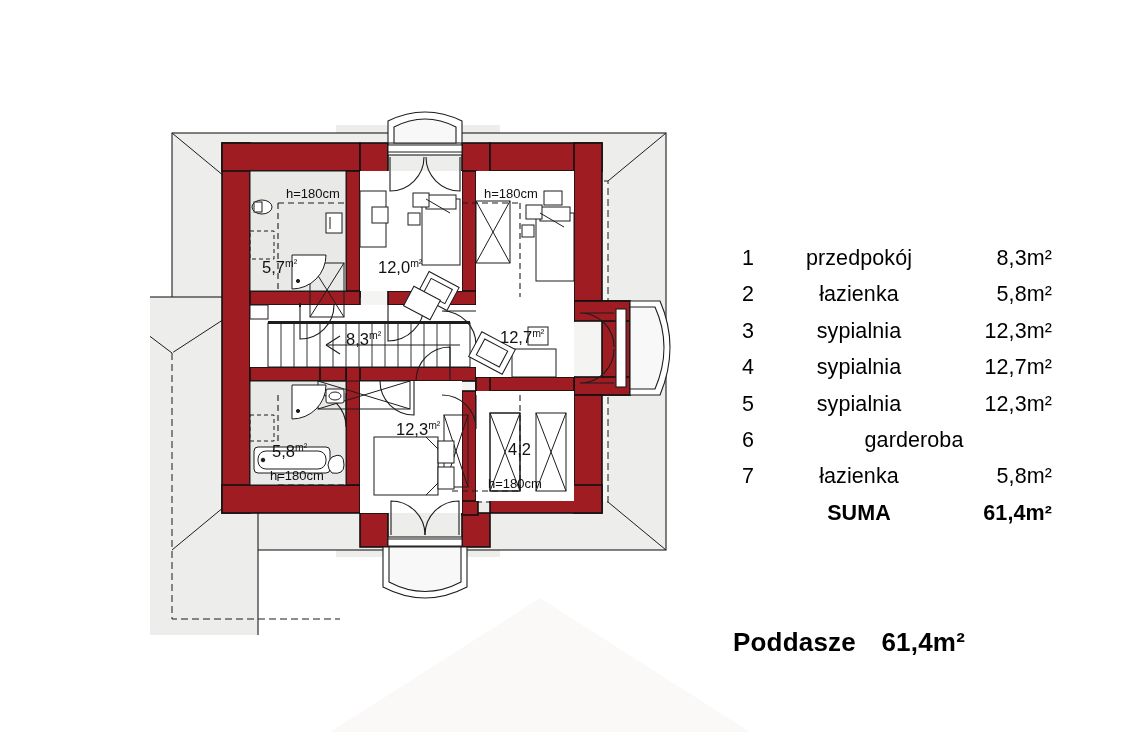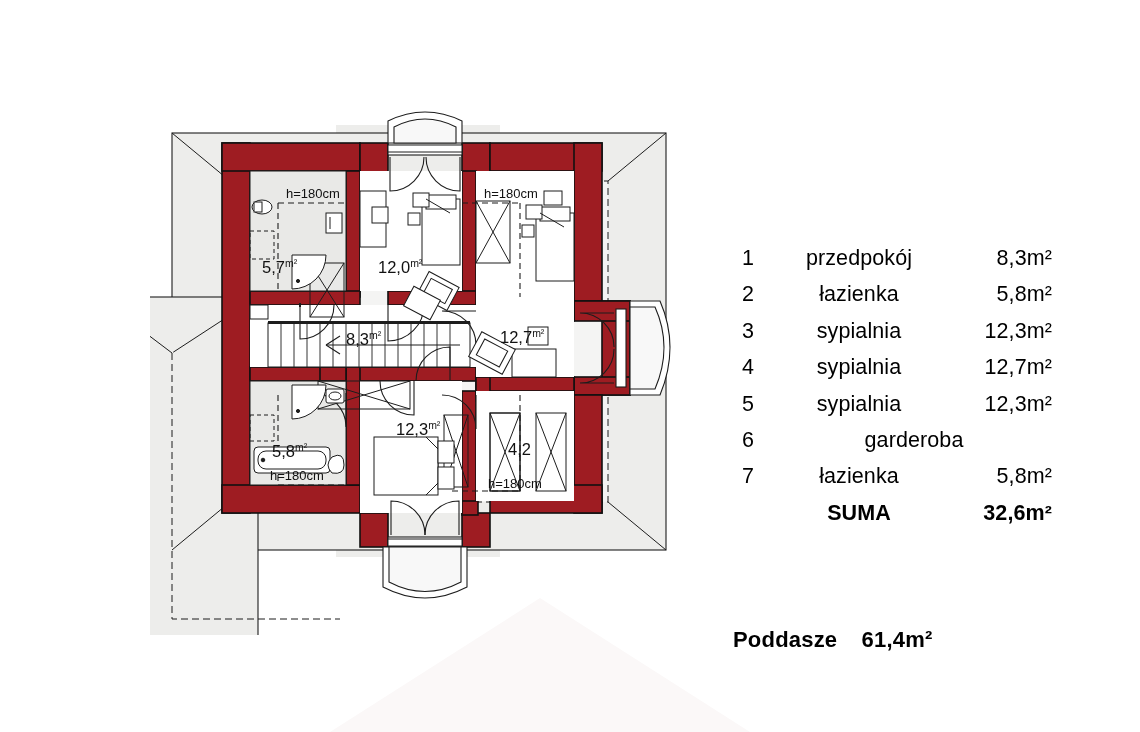--- a/index.html
+++ b/index.html
@@ -32,21 +32,21 @@
     letter-spacing:0.1px;
   }
   .leg-num{width:34px;flex:none;text-align:left;}
   .leg-name{flex:1 1 auto;text-align:center;}
   .leg-area{width:110px;flex:none;text-align:right;}
   .leg-row.total{font-weight:bold;}
   .leg-row.total .leg-num{visibility:hidden;}
 
   #caption{
     position:absolute;left:733px;top:627px;
-    font-size:22px;font-weight:bold;letter-spacing:0.2px;
+    font-size:26px;font-weight:bold;letter-spacing:0.2px;
   }
   #caption .cap-area{margin-left:18px;}
 
   
   svg text{font-family:"Liberation Sans","DejaVu Sans",sans-serif;fill:#111;}
   .rmlabel{font-size:16.5px;}
   .rmsup{font-size:10.5px;}
   .hlabel{font-size:13px;}
 </style>
 </head>
@@ -479,21 +479,21 @@
 
     <div class="leg-row">
       <span class="leg-num">7</span>
       <span class="leg-name">łazienka</span>
       <span class="leg-area"><span>5,8</span><span>m²</span></span>
     </div>
 
     <div class="leg-row total">
       <span class="leg-num">•</span>
       <span class="leg-name">SUMA</span>
-      <span class="leg-area"><span>32,6</span><span>m²</span></span>
+      <span class="leg-area"><span>61,4</span><span>m²</span></span>
     </div>
 
   </div>
 
   <div id="caption">
     <span class="cap-title">Poddasze</span>
     <span class="cap-area">61,4m²</span>
   </div>
 
 </div>

